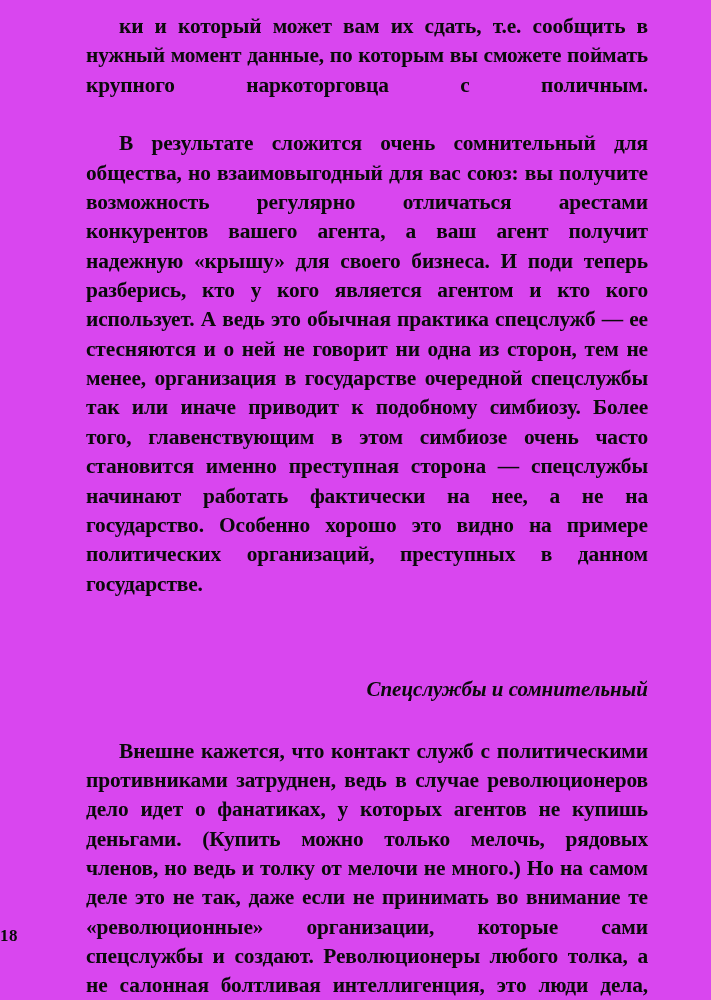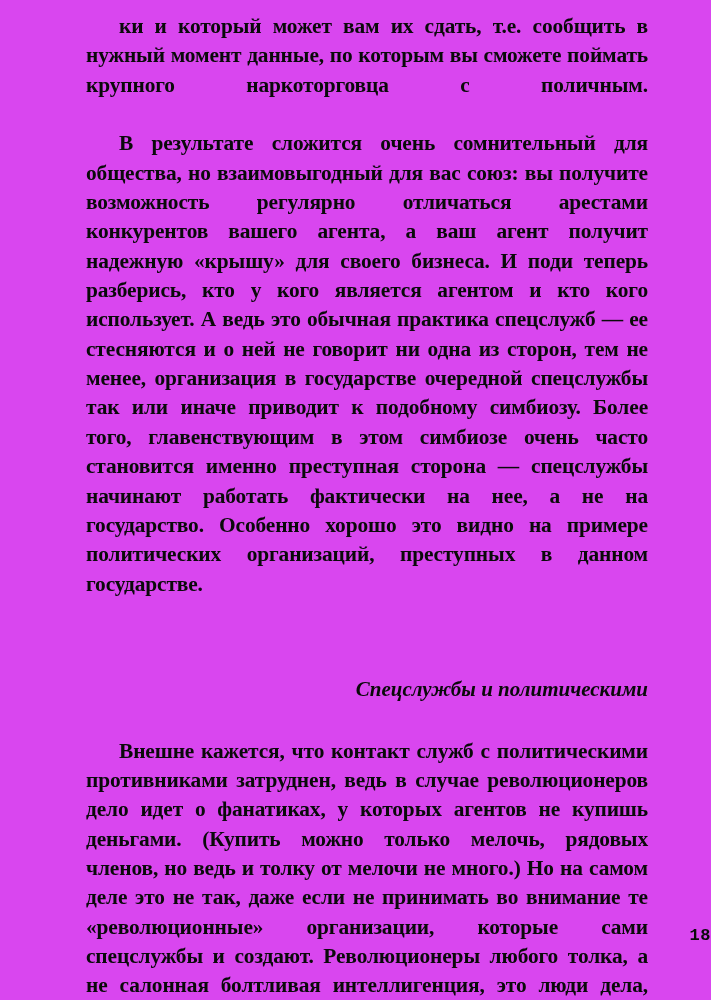--- a/index.html
+++ b/index.html
@@ -65,43 +65,43 @@
   }
 
   .gap-before-heading { height: 47px; }
   .gap-after-heading  { height: 32px; }
 
   .folio {
     position: absolute;
     left: 0;
     top: 925px;
     width: 711px;
-    text-align: right;
-    font-family: Liberation Mono, monospace;
+    text-align: left;
+    font-family: Liberation Serif, serif;
     font-size: 17px;
     font-weight: 700;
     line-height: 22px;
     letter-spacing: 0.5px;
     color: #0a0a0a;
   }
 </style>
 </head>
 <body>
 
 <div class="page">
 
   <div class="text-column">
 
     <p class="para">ки и который может вам их сдать, т.е. сообщить в нужный момент данные, по которым вы сможете поймать крупного наркоторговца с поличным.</p>
 
     <p class="para">В результате сложится очень сомнительный для общества, но взаимовыгодный для вас союз: вы получите возможность регулярно отличаться арестами конкурентов вашего агента, а ваш агент получит надежную «крышу» для своего бизнеса. И поди теперь разберись, кто у кого является агентом и кто кого использует. А ведь это обычная практика спецслужб — ее стесняются и о ней не говорит ни одна из сторон, тем не менее, организация в государстве очередной спецслужбы так или иначе приводит к подобному симбиозу. Более того, главенствующим в этом симбиозе очень часто становится именно преступная сторона — спецслужбы начинают работать фактически на нее, а не на государство. Особенно хорошо это видно на примере политических организаций, преступных в данном государстве.</p>
 
     <div class="gap-before-heading"></div>
 
-    <h2 class="section-heading">Спецслужбы и политическими</h2>
+    <h2 class="section-heading">Спецслужбы и сомнительный</h2>
 
     <div class="gap-after-heading"></div>
 
     <p class="para">Внешне кажется, что контакт служб с политическими противниками затруднен, ведь в случае революционеров дело идет о фанатиках, у которых агентов не купишь деньгами. (Купить можно только мелочь, рядовых членов, но ведь и толку от мелочи не много.) Но на самом деле это не так, даже если не принимать во внимание те «революционные» организации, которые сами спецслужбы и создают. Революционеры любого толка, а не салонная болтливая интеллигенция, это люди дела, для которых цель всегда оправдывает средства. То есть эти люди охотно используют любые средства, лишь бы они были дешевле их цели. И таким средством для революционеров являются и спецслужбы, которые с их, революционеров, точки зрения грех не использовать для достижения цели. Нельзя забывать, что</p>
 
   </div>
 
   <div class="folio">18</div>
 
 </div>

